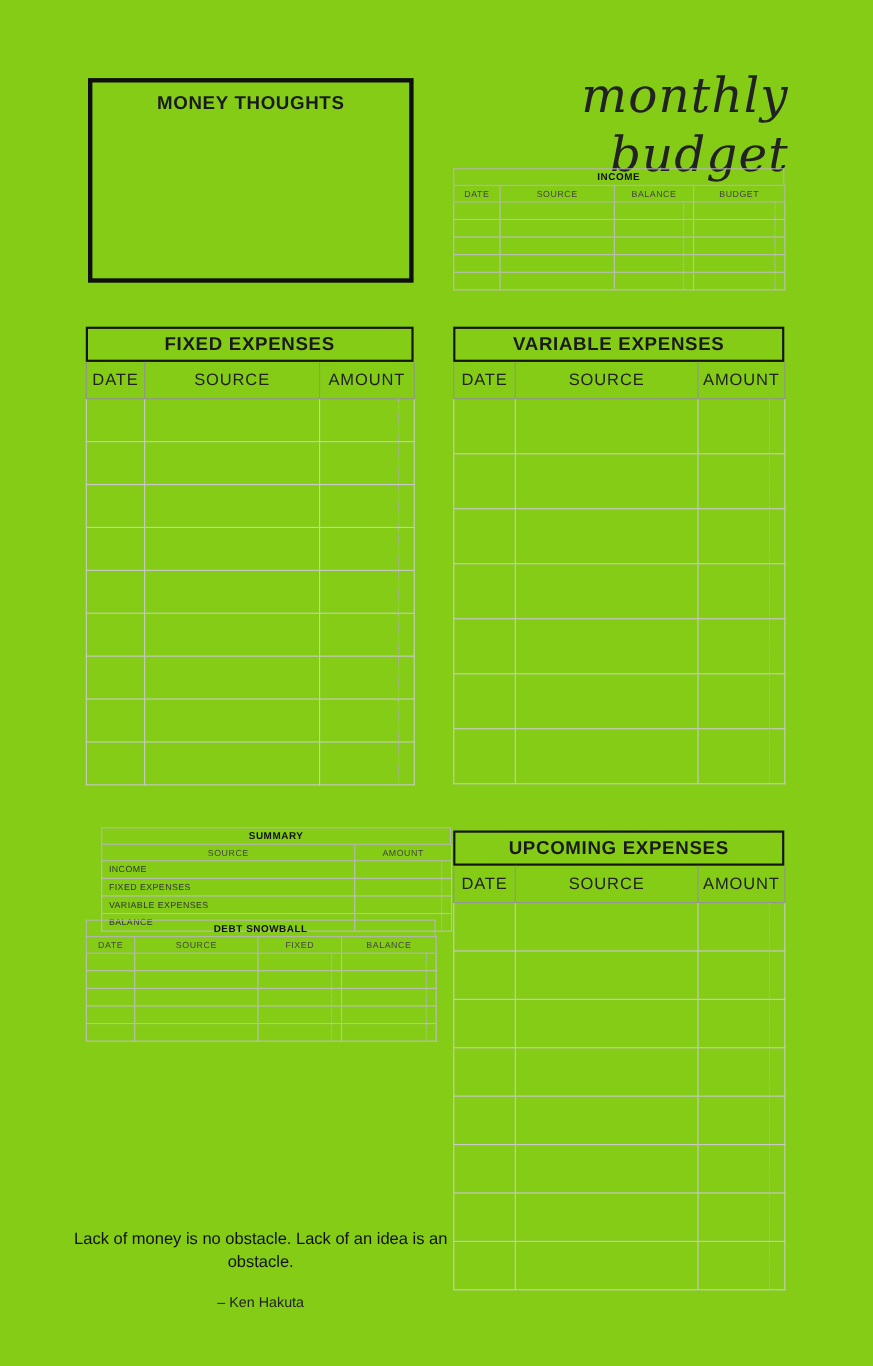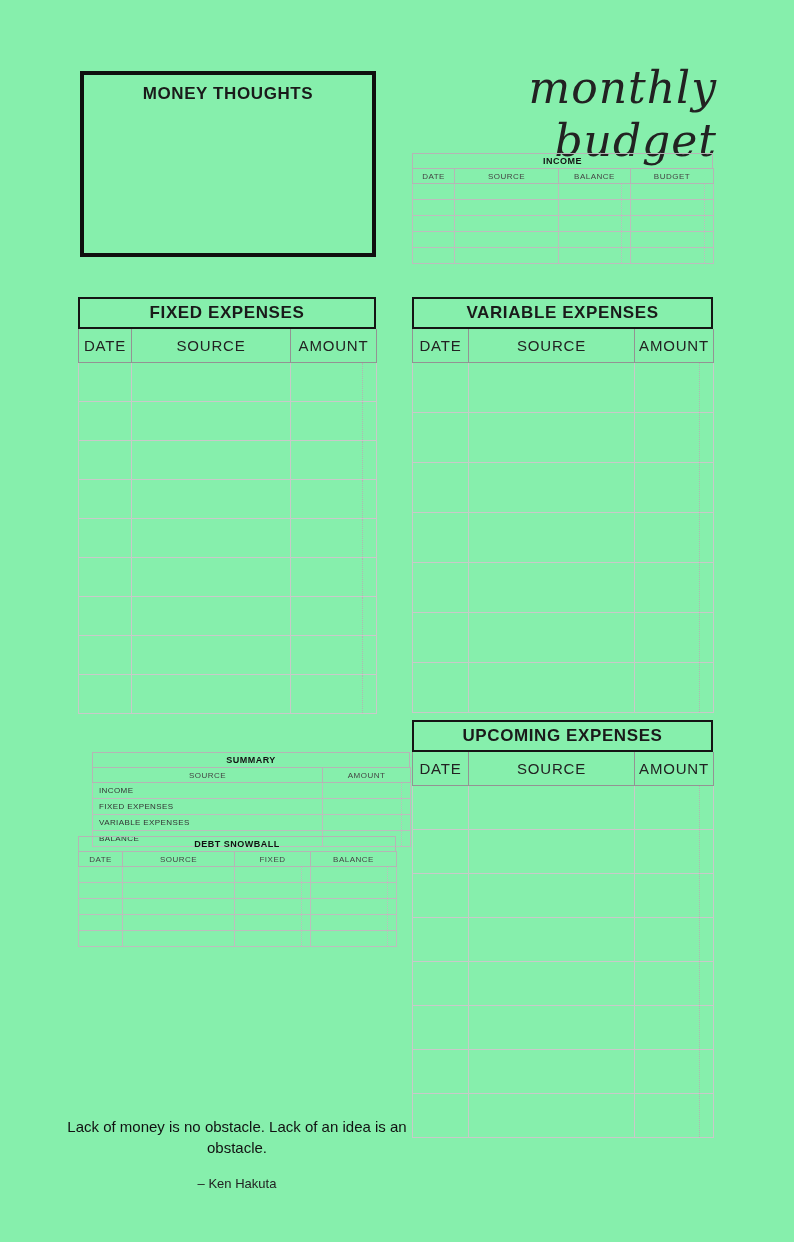--- a/index.html
+++ b/index.html
@@ -1,19 +1,19 @@
 <!DOCTYPE html>
 <html><head>
 <meta charset="utf-8">
 <style>
   * { margin:0; padding:0; box-sizing:border-box; }
   html,body { background:#ffffff; }
   .page {
     position:relative; width:794px; height:1242px; margin:0 auto;
-    background:#86efac; color:#1a1a1a;
+    background:#84cc16; color:#1a1a1a;
     font-family:"Liberation Sans", sans-serif; overflow:hidden;
   }
   .abs { position:absolute; }
 
   
   .money-box { border:4px solid #0f0f0f; }
   .money-title { text-align:center; margin-top:9px; font-weight:bold; font-size:17px; letter-spacing:0.6px; }
 
   
   .script-title {
@@ -328,21 +328,21 @@
           <tr>
             <td></td>
             <td></td>
             <td class="amount-cell-sm"></td>
             <td class="amount-cell-sm"></td>
           </tr>
         </tbody>
     </table>
   </section>
 
-  <section class="abs" style="left:412px; top:720px; width:301px;">
+  <section class="abs" style="left:412px; top:755px; width:301px;">
     <div class="big-title">UPCOMING EXPENSES</div>
     <table class="big-grid">
       <colgroup>
           <col style="width:56px">
           <col style="width:166px">
           <col style="width:79px">
         </colgroup>
       <thead>
         <tr>
           <th>DATE</th>

